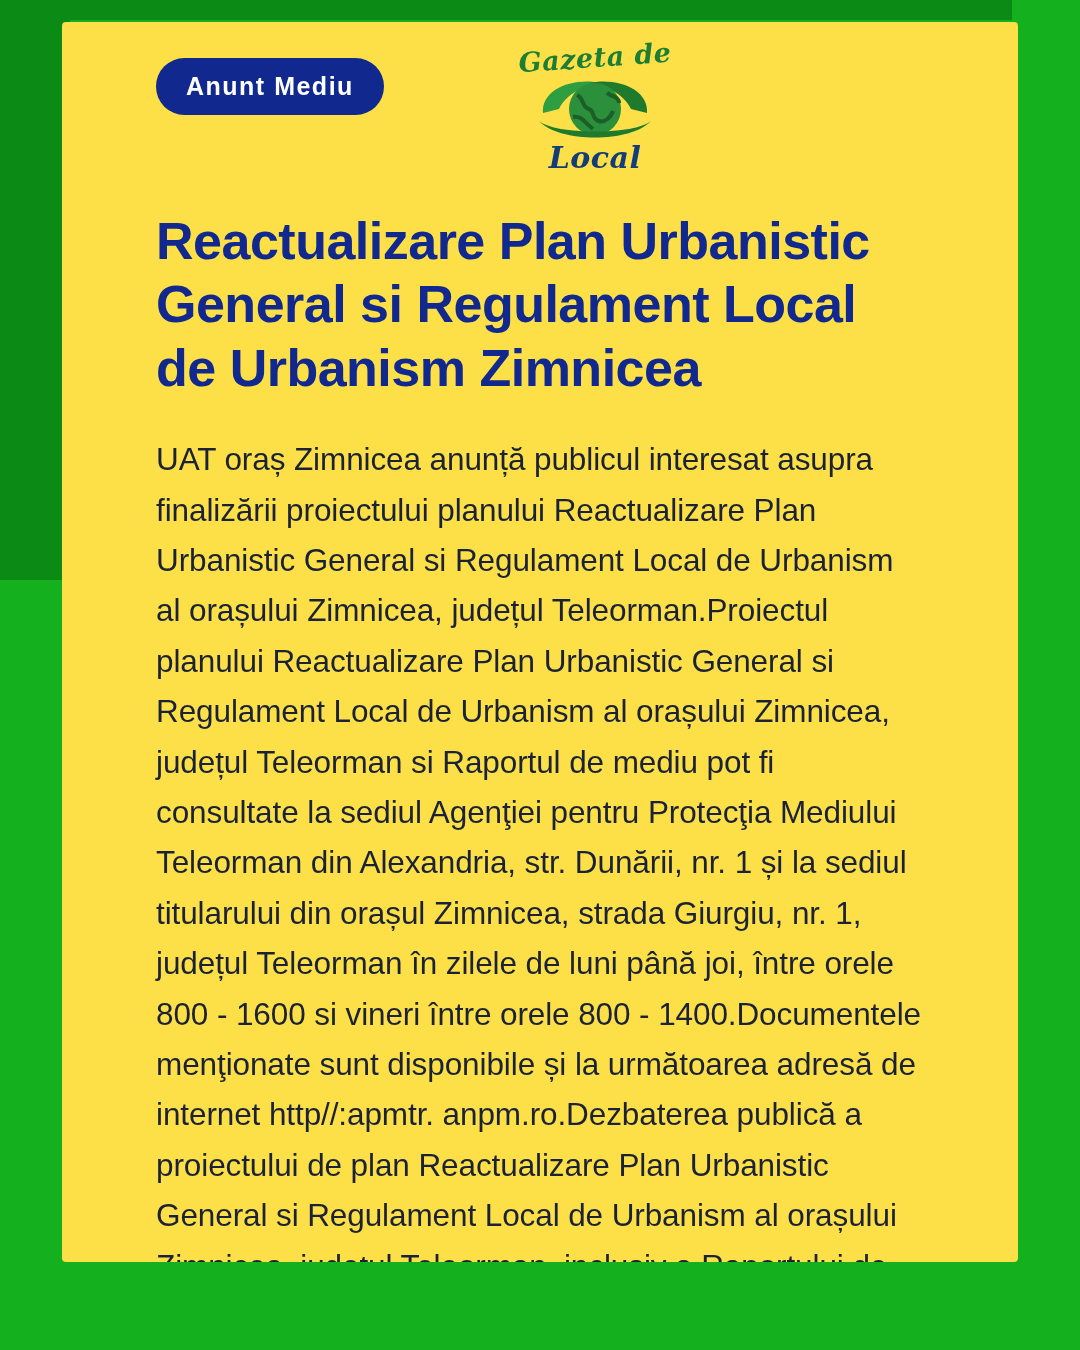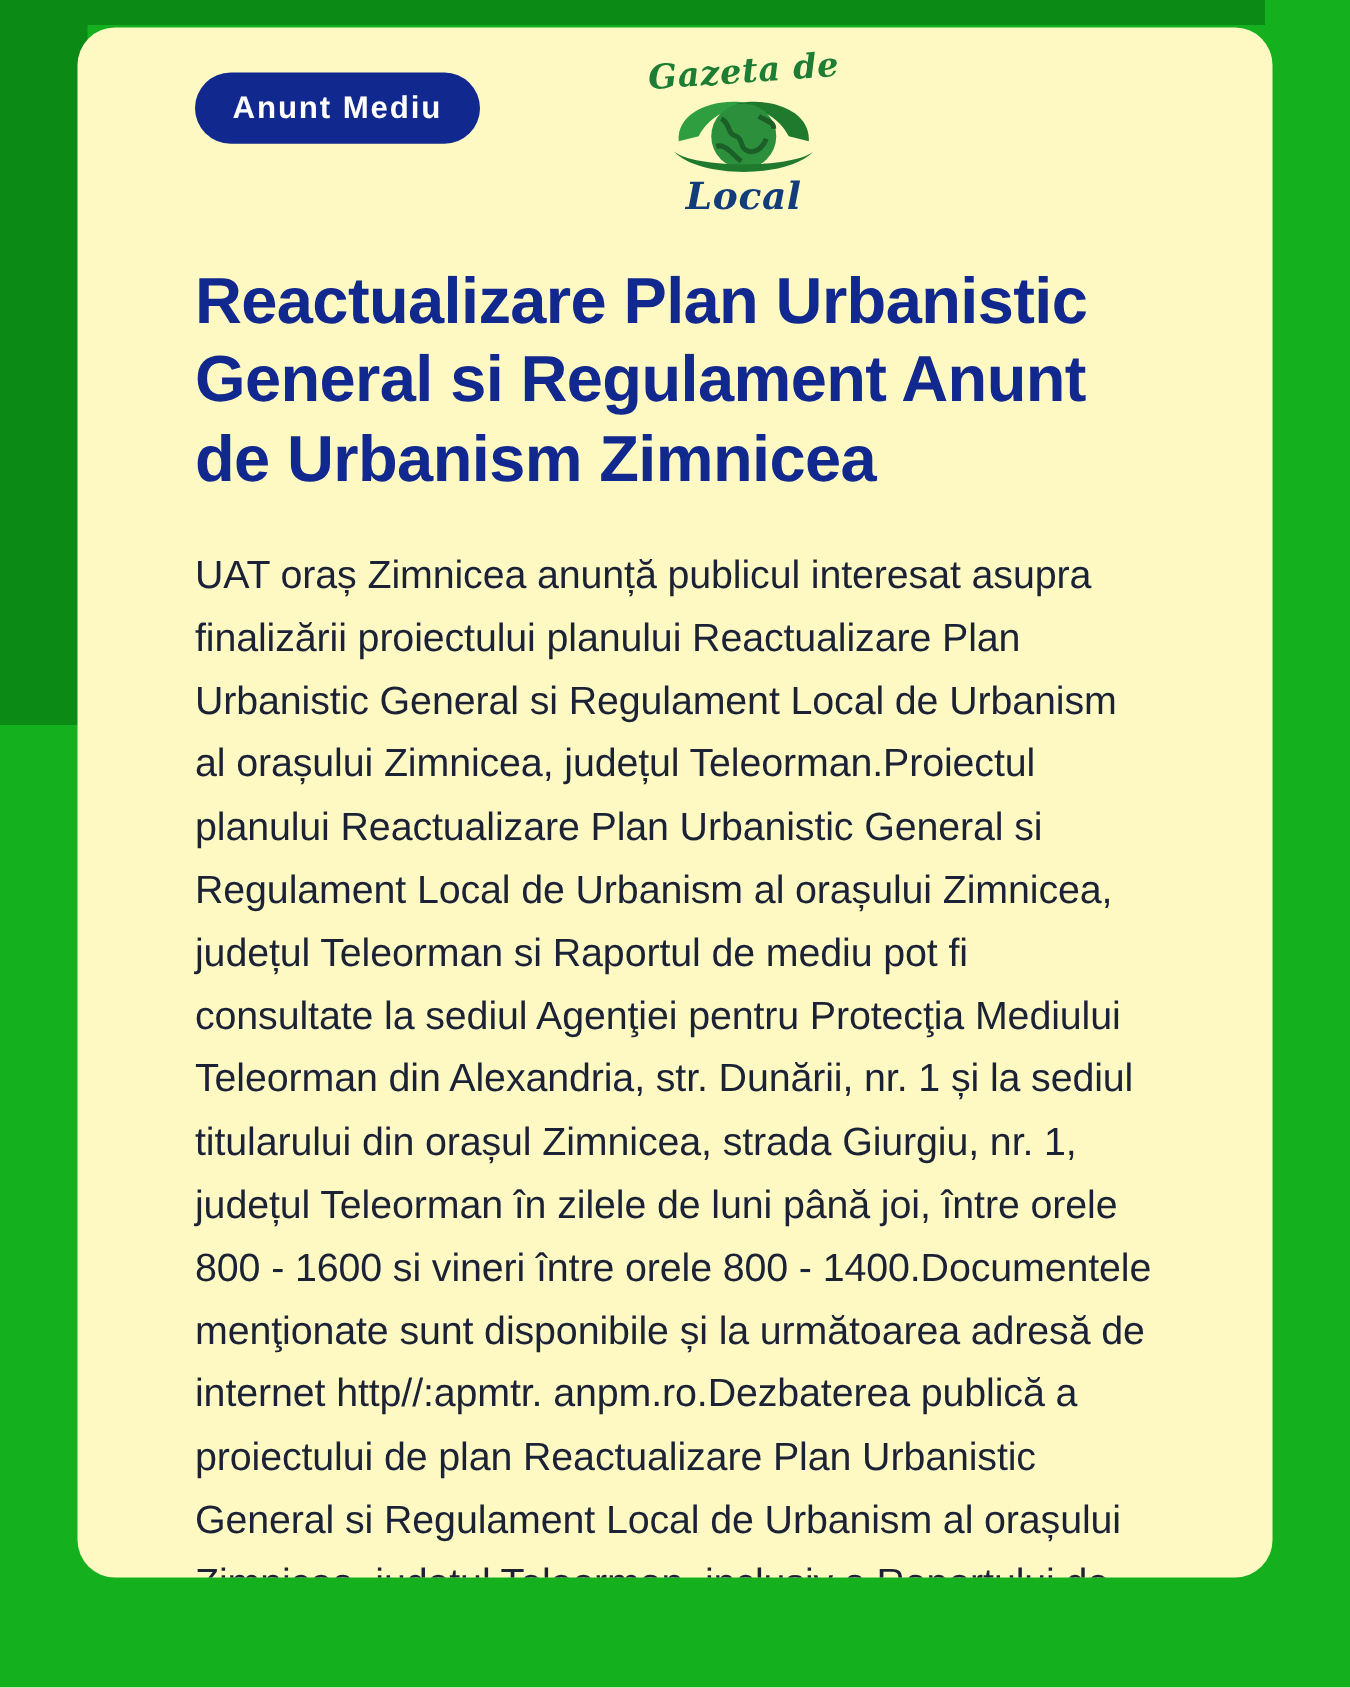--- a/index.html
+++ b/index.html
@@ -33,22 +33,22 @@
     left: 1012px; top: 0;
     width: 68px; height: 20px;
     background: #14b01e;
   }
   .card {
     position: absolute;
     left: 62px;
     top: 22px;
     width: 956px;
     height: 1240px;
-    background: #fef9c3;
-    border-radius: 30px;
+    background: #fde047;
+    border-radius: 4px;
     overflow: hidden;
   }
   .card-inner {
     position: relative;
     width: 100%;
     height: 100%;
     padding: 0 48px;
   }
   .top-row {
     position: relative;
@@ -150,20 +150,20 @@
                 <path d="M58 44 C66 42, 70 50, 78 56" stroke="#1b5e27" stroke-width="4" fill="none"></path>
                 <path d="M92 20 C98 24, 104 24, 104 30" stroke="#1b5e27" stroke-width="4" fill="none"></path>
                 <path d="M24 48 C44 70, 116 70, 136 48 C120 62, 40 62, 24 48 Z" fill="#1f7a2e"></path>
               </g>
             </svg>
           </div>
           <div class="logo-bottom-text">Local</div>
         </div>
       </div>
 
-      <h1 class="title">Reactualizare Plan Urbanistic General si Regulament Anunt de Urbanism Zimnicea</h1>
+      <h1 class="title">Reactualizare Plan Urbanistic General si Regulament Local de Urbanism Zimnicea</h1>
 
       <div class="body-text">UAT oraș Zimnicea anunță publicul interesat asupra finalizării proiectului planului Reactualizare Plan Urbanistic General si Regulament Local de Urbanism al orașului Zimnicea, județul Teleorman.Proiectul planului Reactualizare Plan Urbanistic General si Regulament Local de Urbanism al orașului Zimnicea, județul Teleorman si Raportul de mediu pot fi consultate la sediul Agenţiei pentru Protecţia Mediului Teleorman din Alexandria, str. Dunării, nr. 1 și la sediul titularului din orașul Zimnicea, strada Giurgiu, nr. 1, județul Teleorman în zilele de luni până joi, între orele 800 - 1600 si vineri între orele 800 - 1400.Documentele menţionate sunt disponibile și la următoarea adresă de internet http//:apmtr. anpm.ro.Dezbaterea publică a proiectului de plan Reactualizare Plan Urbanistic General si Regulament Local de Urbanism al orașului Zimnicea, județul Teleorman, inclusiv a Raportului de mediu, va avea loc la sediul primăriei din orașul Zimnicea, strada Giurgiu, nr. 1, județul Teleorman, în data de 09.04.2025, începând cu orele 1100.Publicul interesat poate transmite în scris</div>
 
       <div class="fade"></div>
     </div>
   </div>
 </div>
 
 </body></html>

